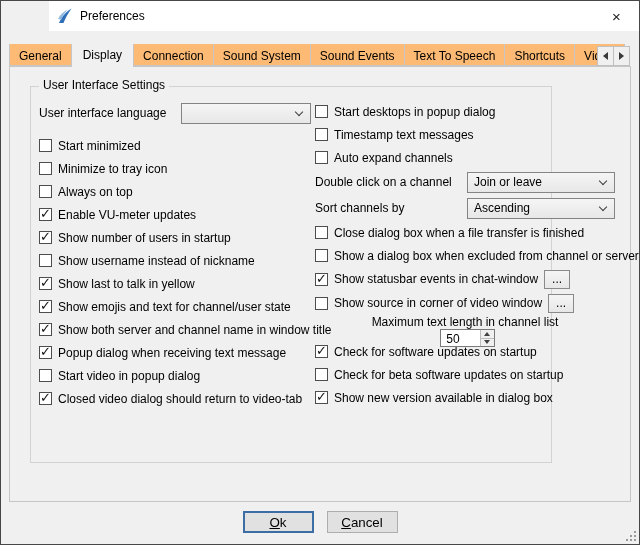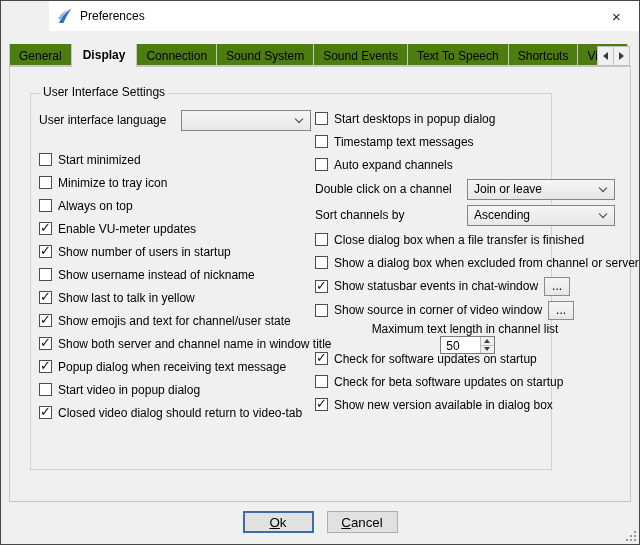--- a/index.html
+++ b/index.html
@@ -10,31 +10,31 @@
     font-family:"Liberation Sans","DejaVu Sans",sans-serif;font-size:12px;color:#000;
   }
   
   .titlebar{position:absolute;top:0;left:0;right:0;height:30px;background:#ffffff;display:flex;align-items:center;margin-left:48px;}
   .app-icon{width:16px;height:16px;margin-left:8px;flex:none;}
   .title-text{margin-left:7px;font-size:12px;}
   .close-btn{margin-left:auto;width:45px;height:30px;display:flex;align-items:center;justify-content:center;font-size:15px;color:#1a1a1a;cursor:default;}
   
   .tabstrip{position:absolute;top:43px;left:8px;right:8px;height:23px;display:flex;align-items:flex-end;z-index:2;overflow:hidden;}
   .tab{
-    height:36px;line-height:18px;padding:16px 9px;background:#4d7c0f;
+    height:36px;line-height:18px;padding:16px 9px;background:#fdba74;
     border:1px solid #c6c6c6;margin-right:-1px;margin-bottom:1px;white-space:nowrap;cursor:default;
   }
-  .tab.selected{height:24px;line-height:22px;margin-bottom:0;background:#f0f0f0;border-bottom:none;padding:0 11px;position:relative;z-index:3;font-weight:bold;}
+  .tab.selected{height:24px;line-height:22px;margin-bottom:0;background:#f0f0f0;border-bottom:none;padding:0 11px;position:relative;z-index:3;}
   .tabscroll{position:absolute;top:45px;right:9px;display:flex;z-index:4;}
   .sbtn{width:17px;height:20px;background:#f0f0f0;border:1px solid #c0c0c0;display:flex;align-items:center;justify-content:center;margin-left:-1px;}
   .tri-left{width:0;height:0;border-top:4px solid transparent;border-bottom:4px solid transparent;border-right:5px solid #3a3a3a;}
   .tri-right{width:0;height:0;border-top:4px solid transparent;border-bottom:4px solid transparent;border-left:5px solid #3a3a3a;}
   
   .pane{position:absolute;top:65px;left:8px;right:8px;bottom:42px;background:#f0f0f0;border:1px solid #c6c6c6;z-index:1;}
-  .groupbox{position:absolute;left:20px;top:26px;width:522px;height:377px;border:1px solid #d2d2d2;text-decoration:underline;}
+  .groupbox{position:absolute;left:20px;top:19px;width:522px;height:377px;border:1px solid #d2d2d2;text-decoration:underline;}
   .legend{position:absolute;top:-9px;left:8px;background:#f0f0f0;padding:0 4px;white-space:nowrap;}
   .col-left{position:absolute;left:8px;top:13px;width:272px;}
   .col-right{position:absolute;left:284px;top:13px;width:300px;}
   .row{display:flex;align-items:center;height:23px;white-space:nowrap;}
   .row.tall{height:26px;}
   .lbl{white-space:nowrap;}
   
   .cb{width:13px;height:13px;background:#fff;border:1px solid #4d4d4d;flex:none;position:relative;margin-right:6px;}
   .cb.checked::after{content:"✓";position:absolute;left:0px;top:-3px;font-size:13px;font-weight:bold;color:#101010;}
   
@@ -90,21 +90,21 @@
     <div class="sbtn">
         <span class="tri-right"></span>
       </div>
   </div>
 
   <div class="pane">
     <div class="groupbox">
       <span class="legend">User Interface Settings</span>
 
       <div class="col-left">
-        <div class="row tall" style="margin-bottom:15px;">
+        <div class="row tall" style="margin-bottom:8px;">
           <span class="lbl">User interface language</span>
           <div class="combo w130">
             <span></span>
             <span class="chev"></span>
           </div>
         </div>
 
         <div class="row">
           <span class="cb"></span>
           <span class="lbl">Start minimized</span>

